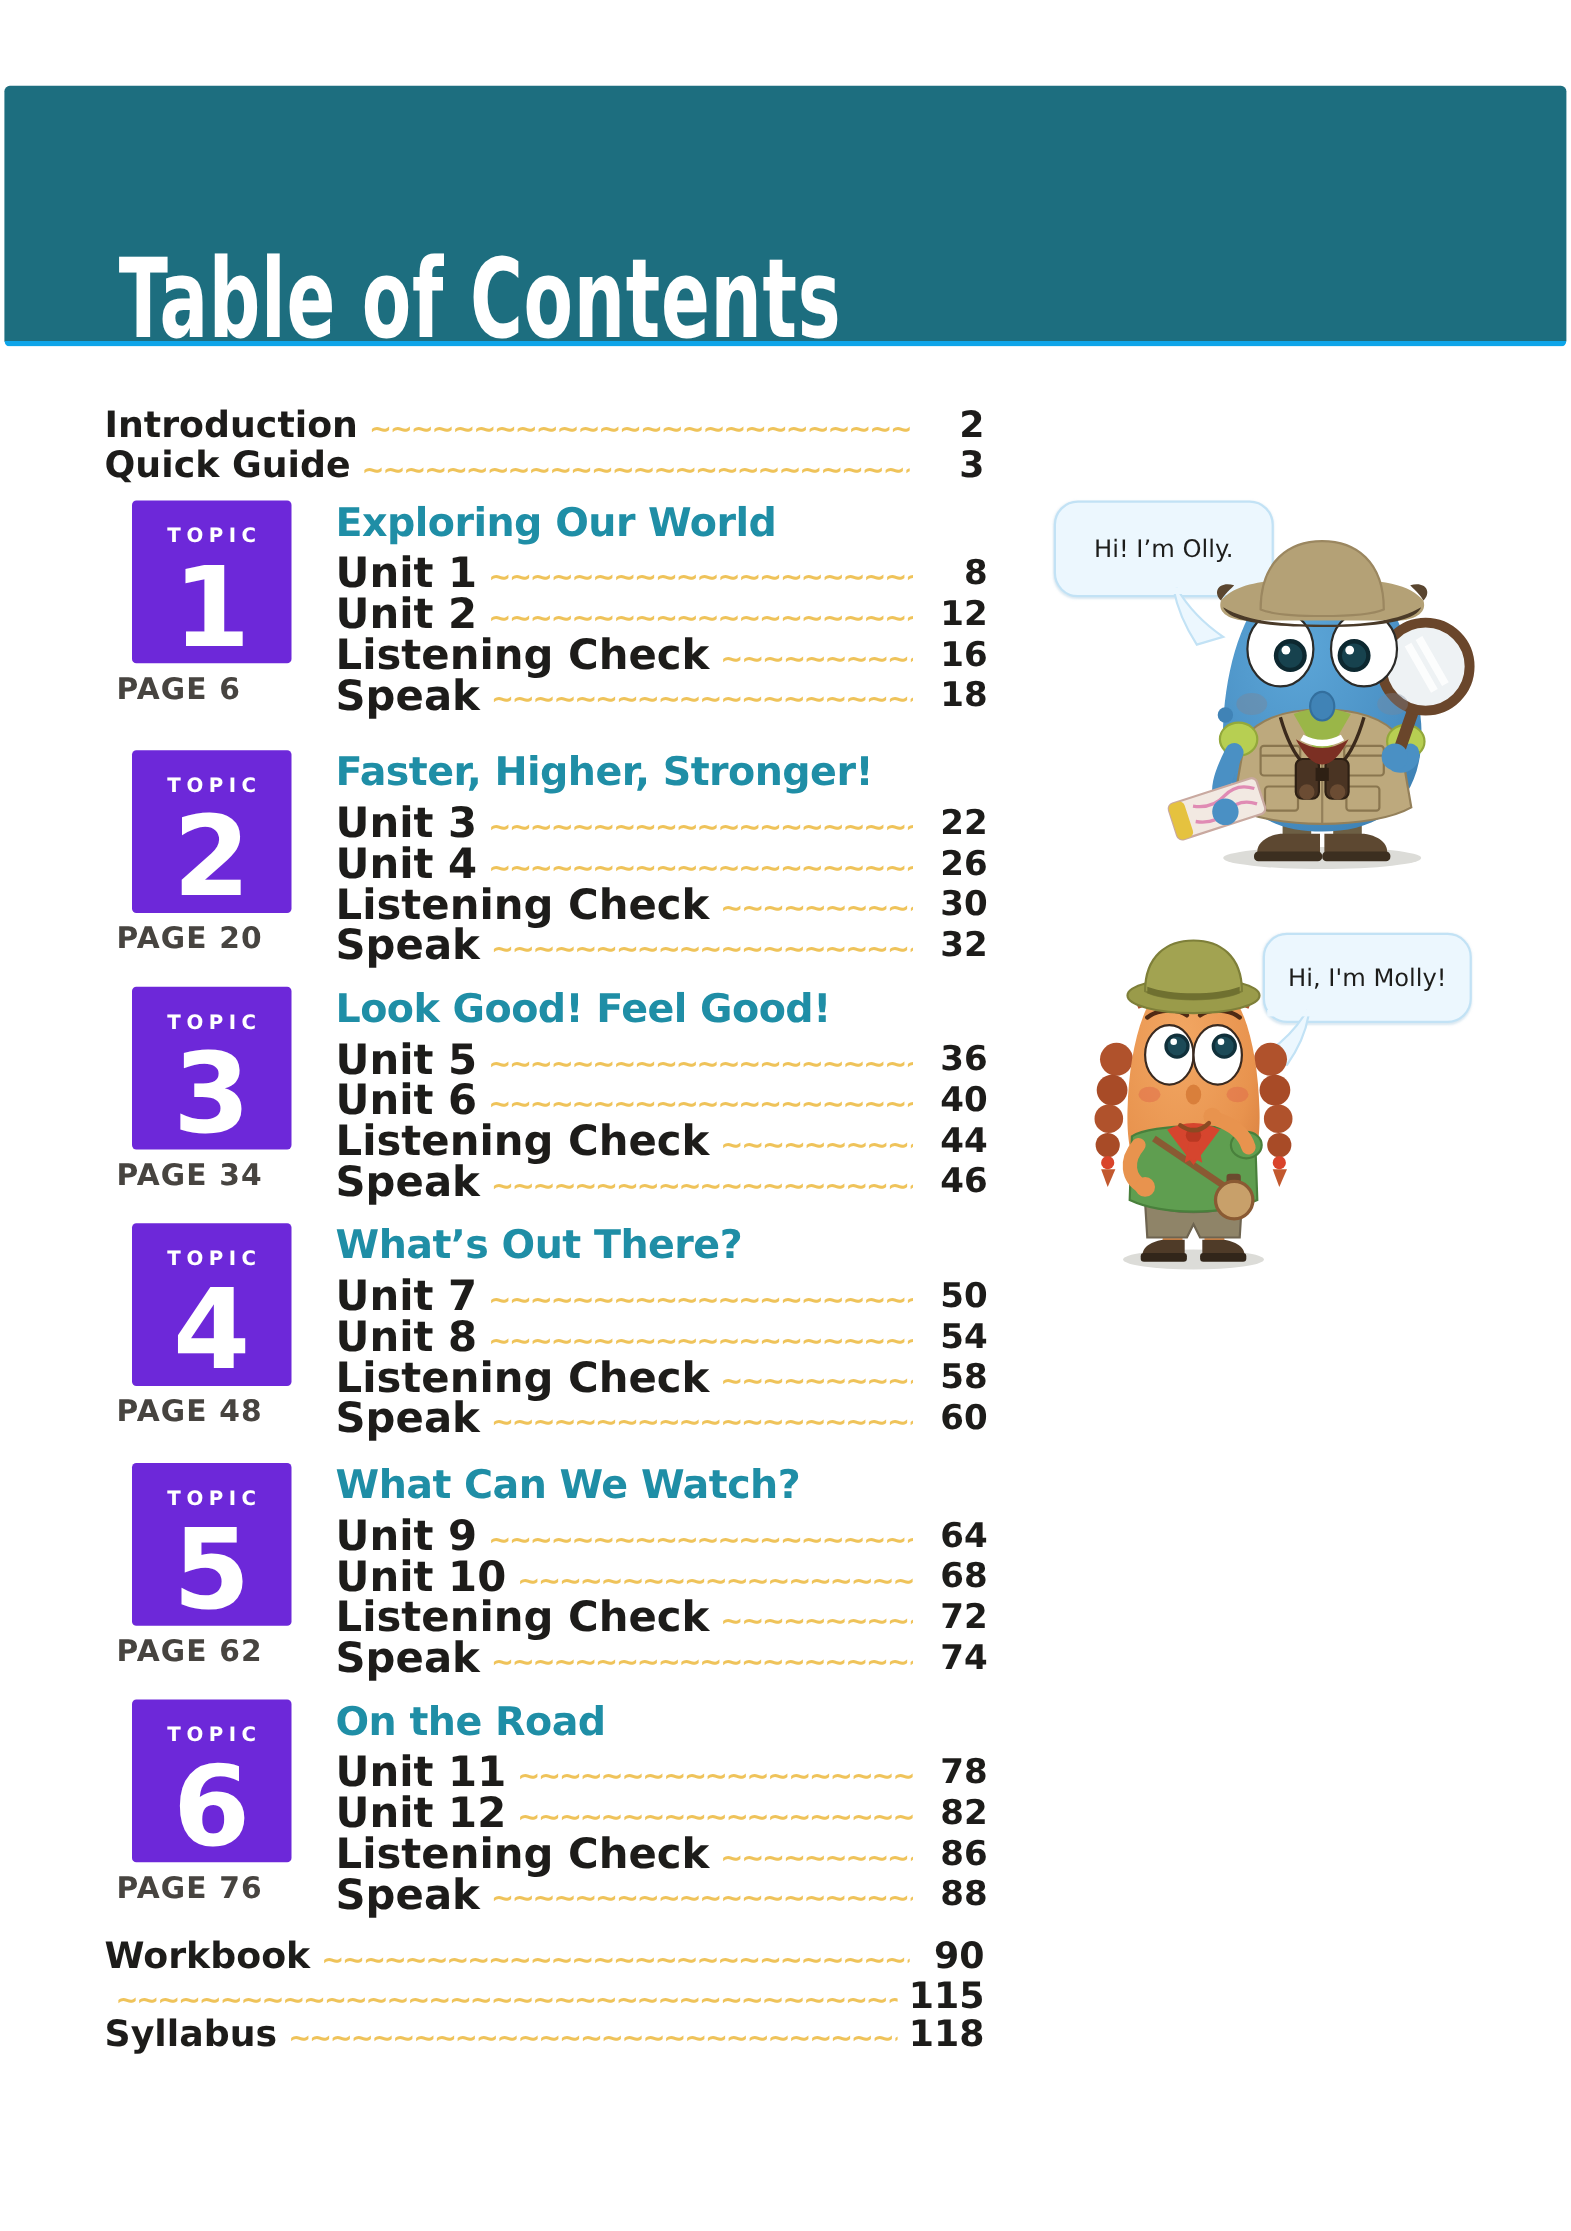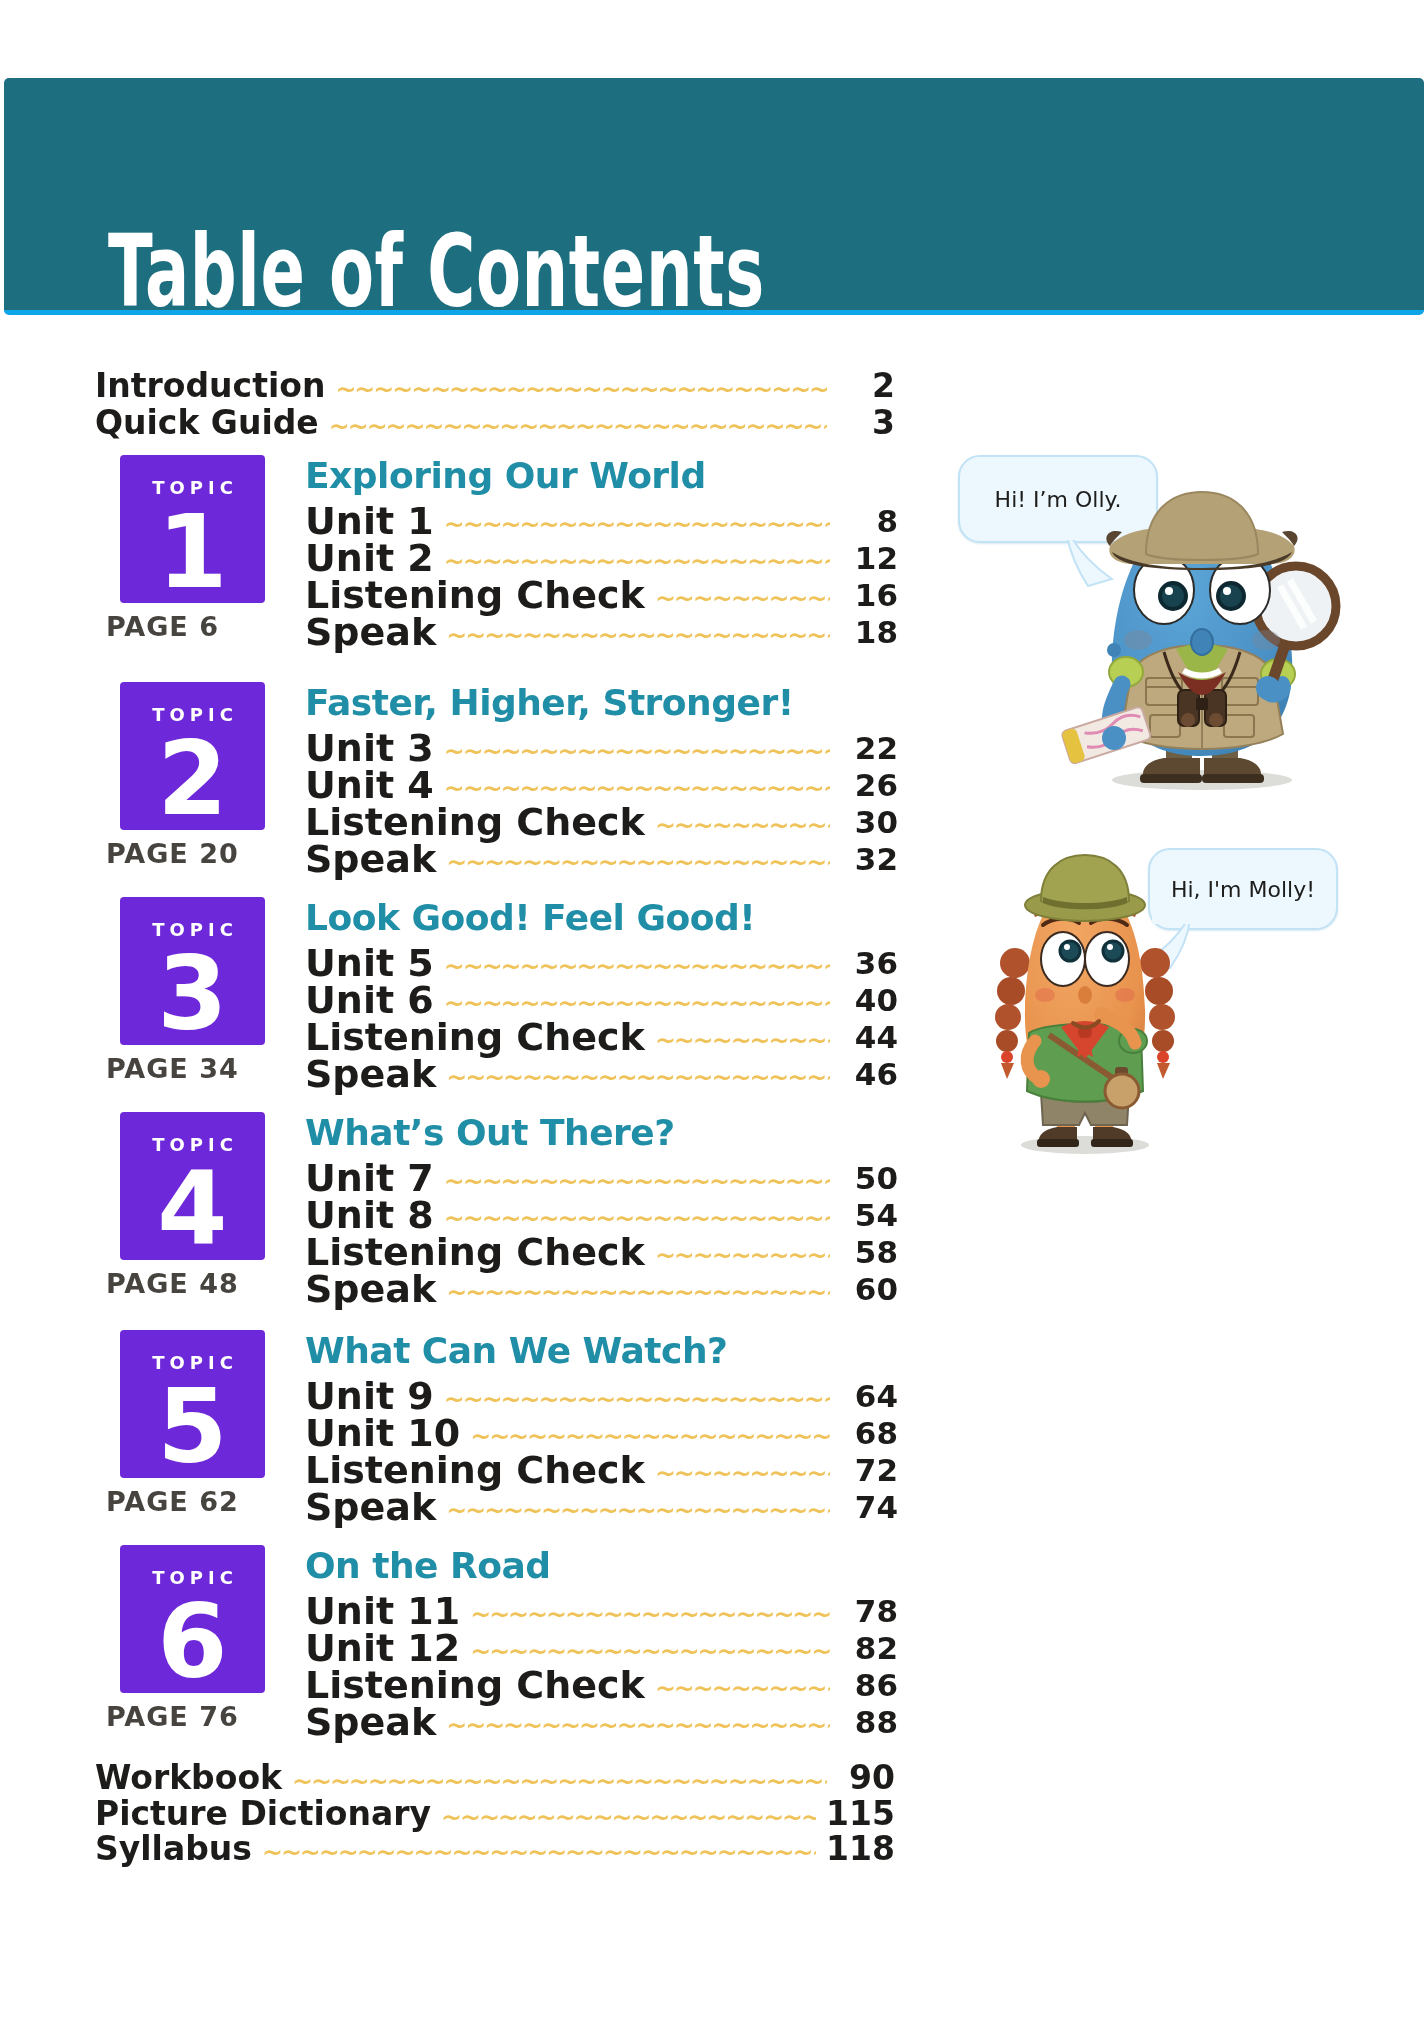--- a/index.html
+++ b/index.html
@@ -274,21 +274,20 @@
     </div>
   </div>
 
 <div id="back-matter">
     <div class="toc-row" style="top: 1758px; left: 95px;">
       <span class="lbl">Workbook</span>
       <div class="leader">~~~~~~~~~~~~~~~~~~~~~~~~~~~~~~~~~~~~~~~~~~~~~~~~~~~~~~~~~~~~~~~~~~~~~~~~~~~~~~~~</div>
       <span class="pg">90</span>
     </div>
     <div class="toc-row" style="top: 1794px; left: 95px;">
-      <span class="lbl">Picture Dictionary</span>
       <div class="leader">~~~~~~~~~~~~~~~~~~~~~~~~~~~~~~~~~~~~~~~~~~~~~~~~~~~~~~~~~~~~~~~~~~~~~~~~~~~~~~~~</div>
       <span class="pg">115</span>
     </div>
     <div class="toc-row" style="top: 1829px; left: 95px;">
       <span class="lbl">Syllabus</span>
       <div class="leader">~~~~~~~~~~~~~~~~~~~~~~~~~~~~~~~~~~~~~~~~~~~~~~~~~~~~~~~~~~~~~~~~~~~~~~~~~~~~~~~~</div>
       <span class="pg">118</span>
     </div>
   </div>
 

